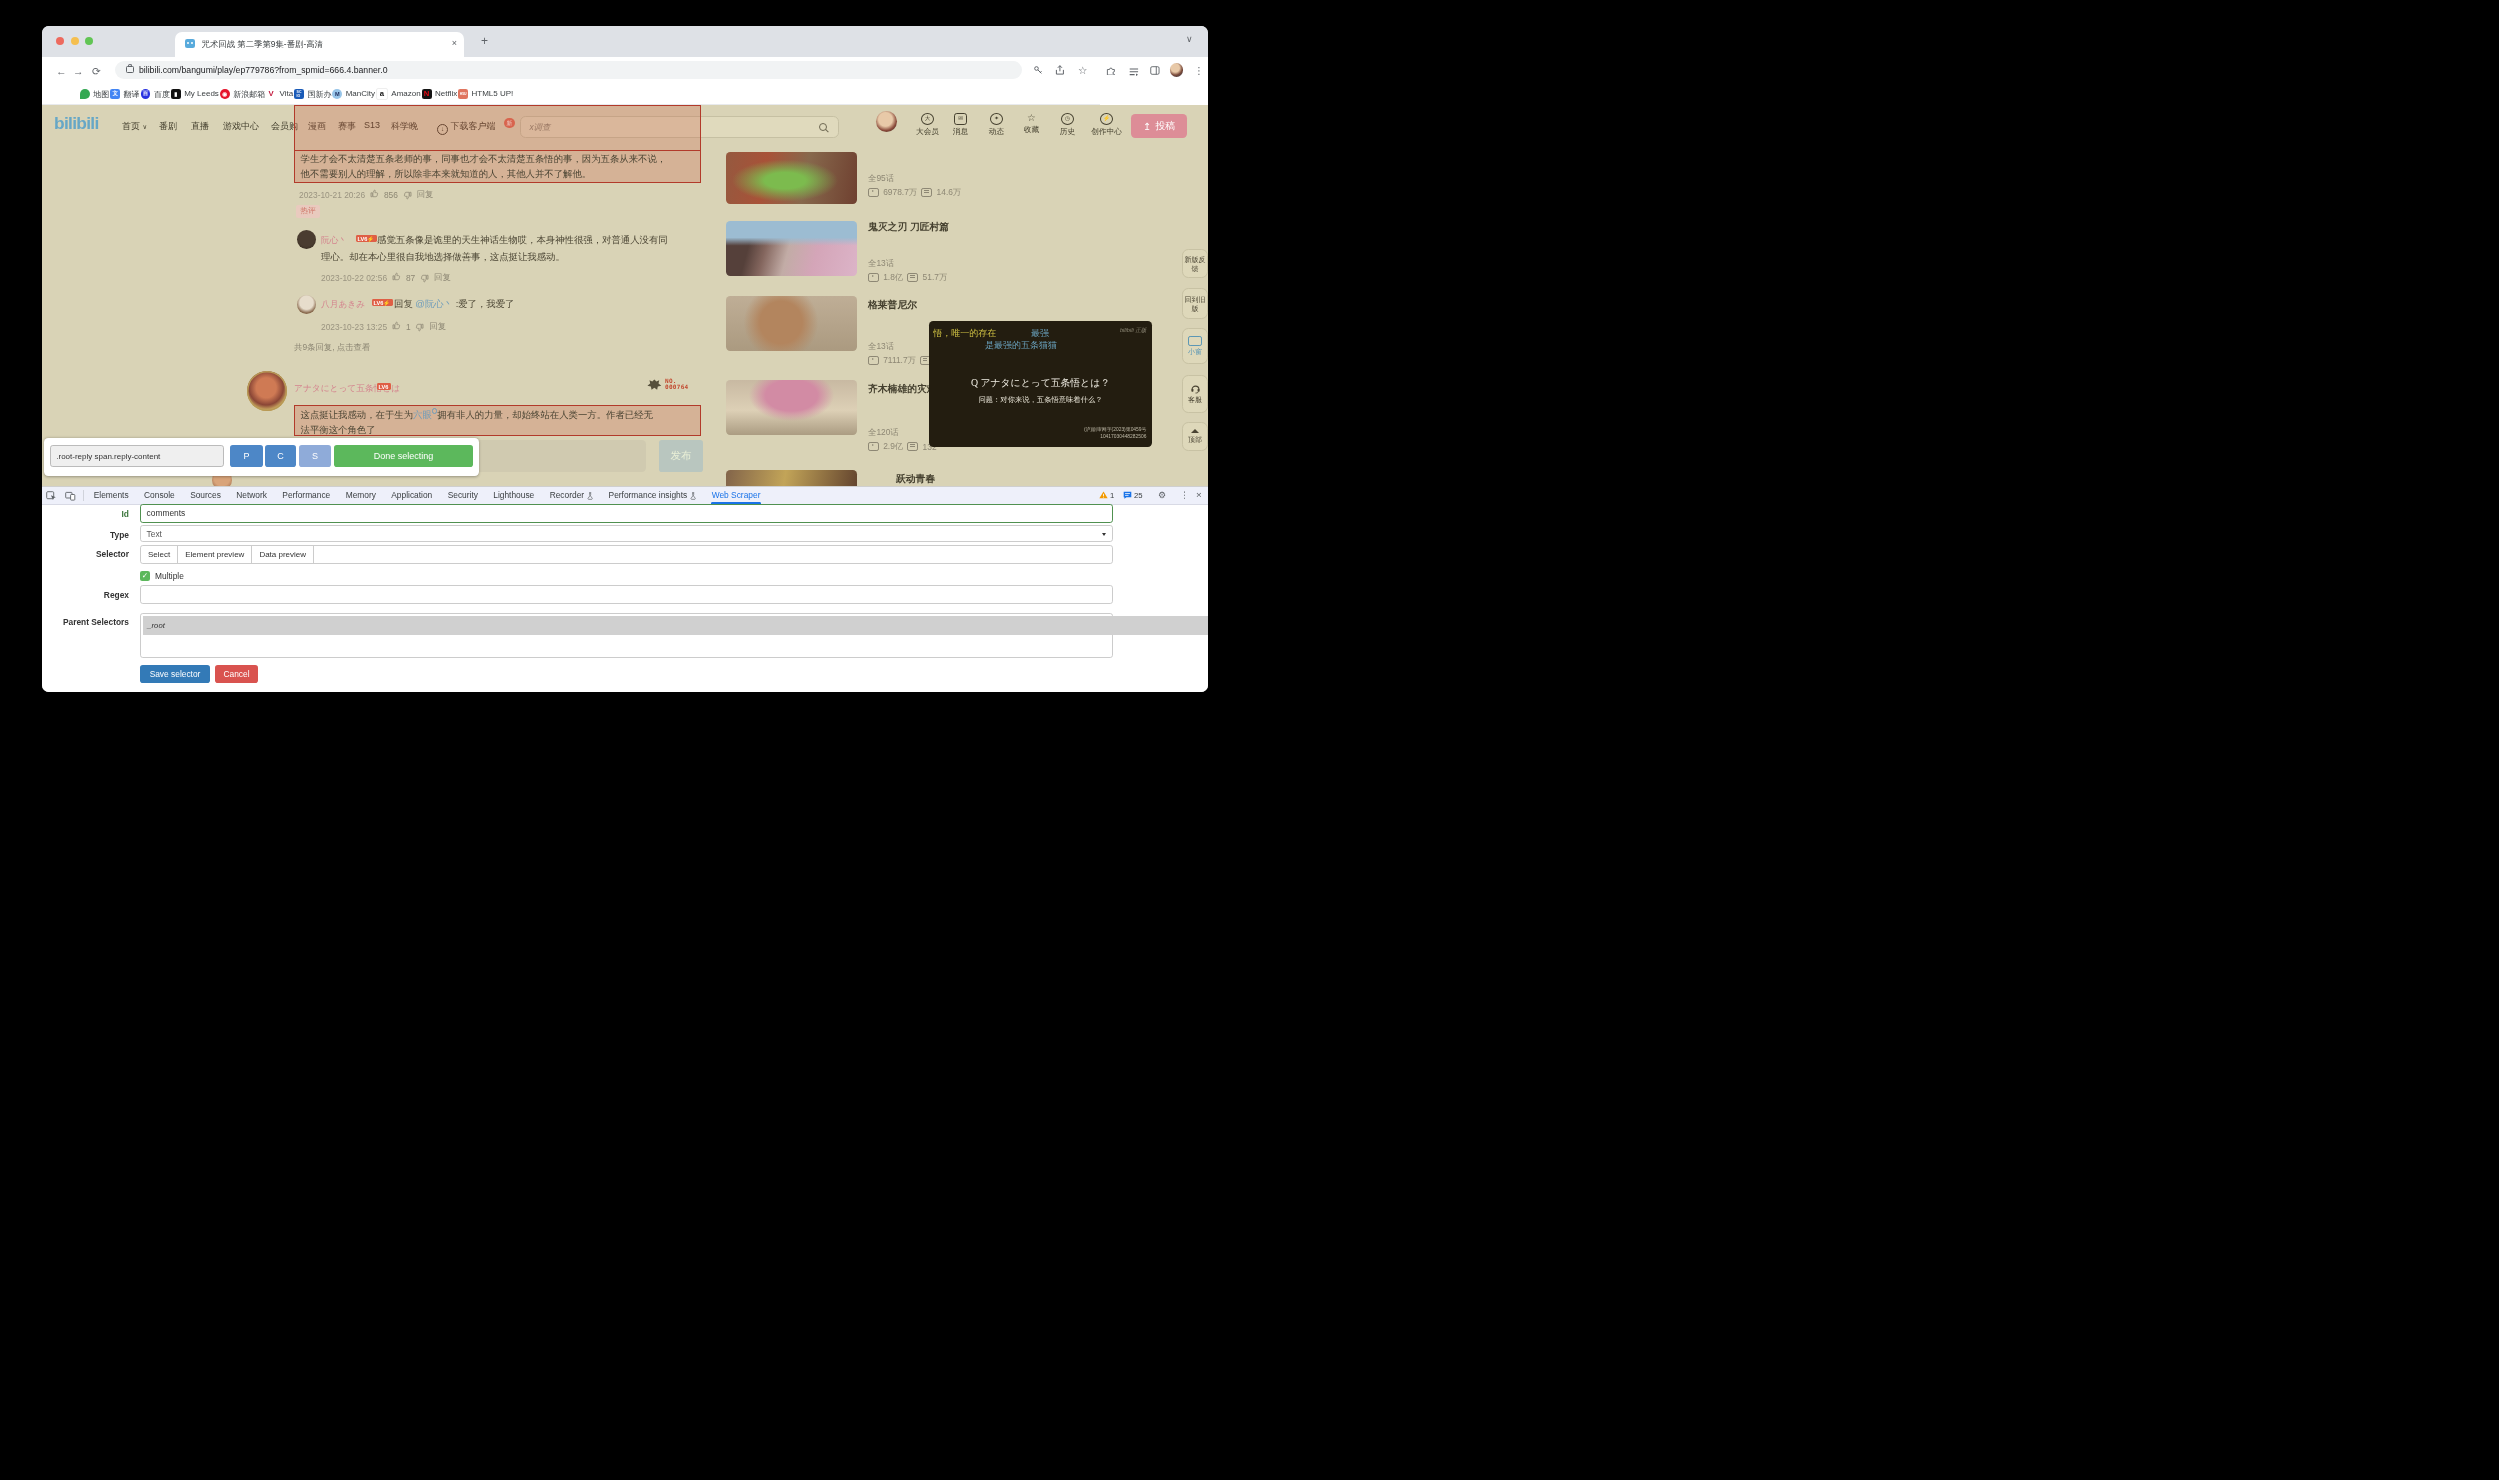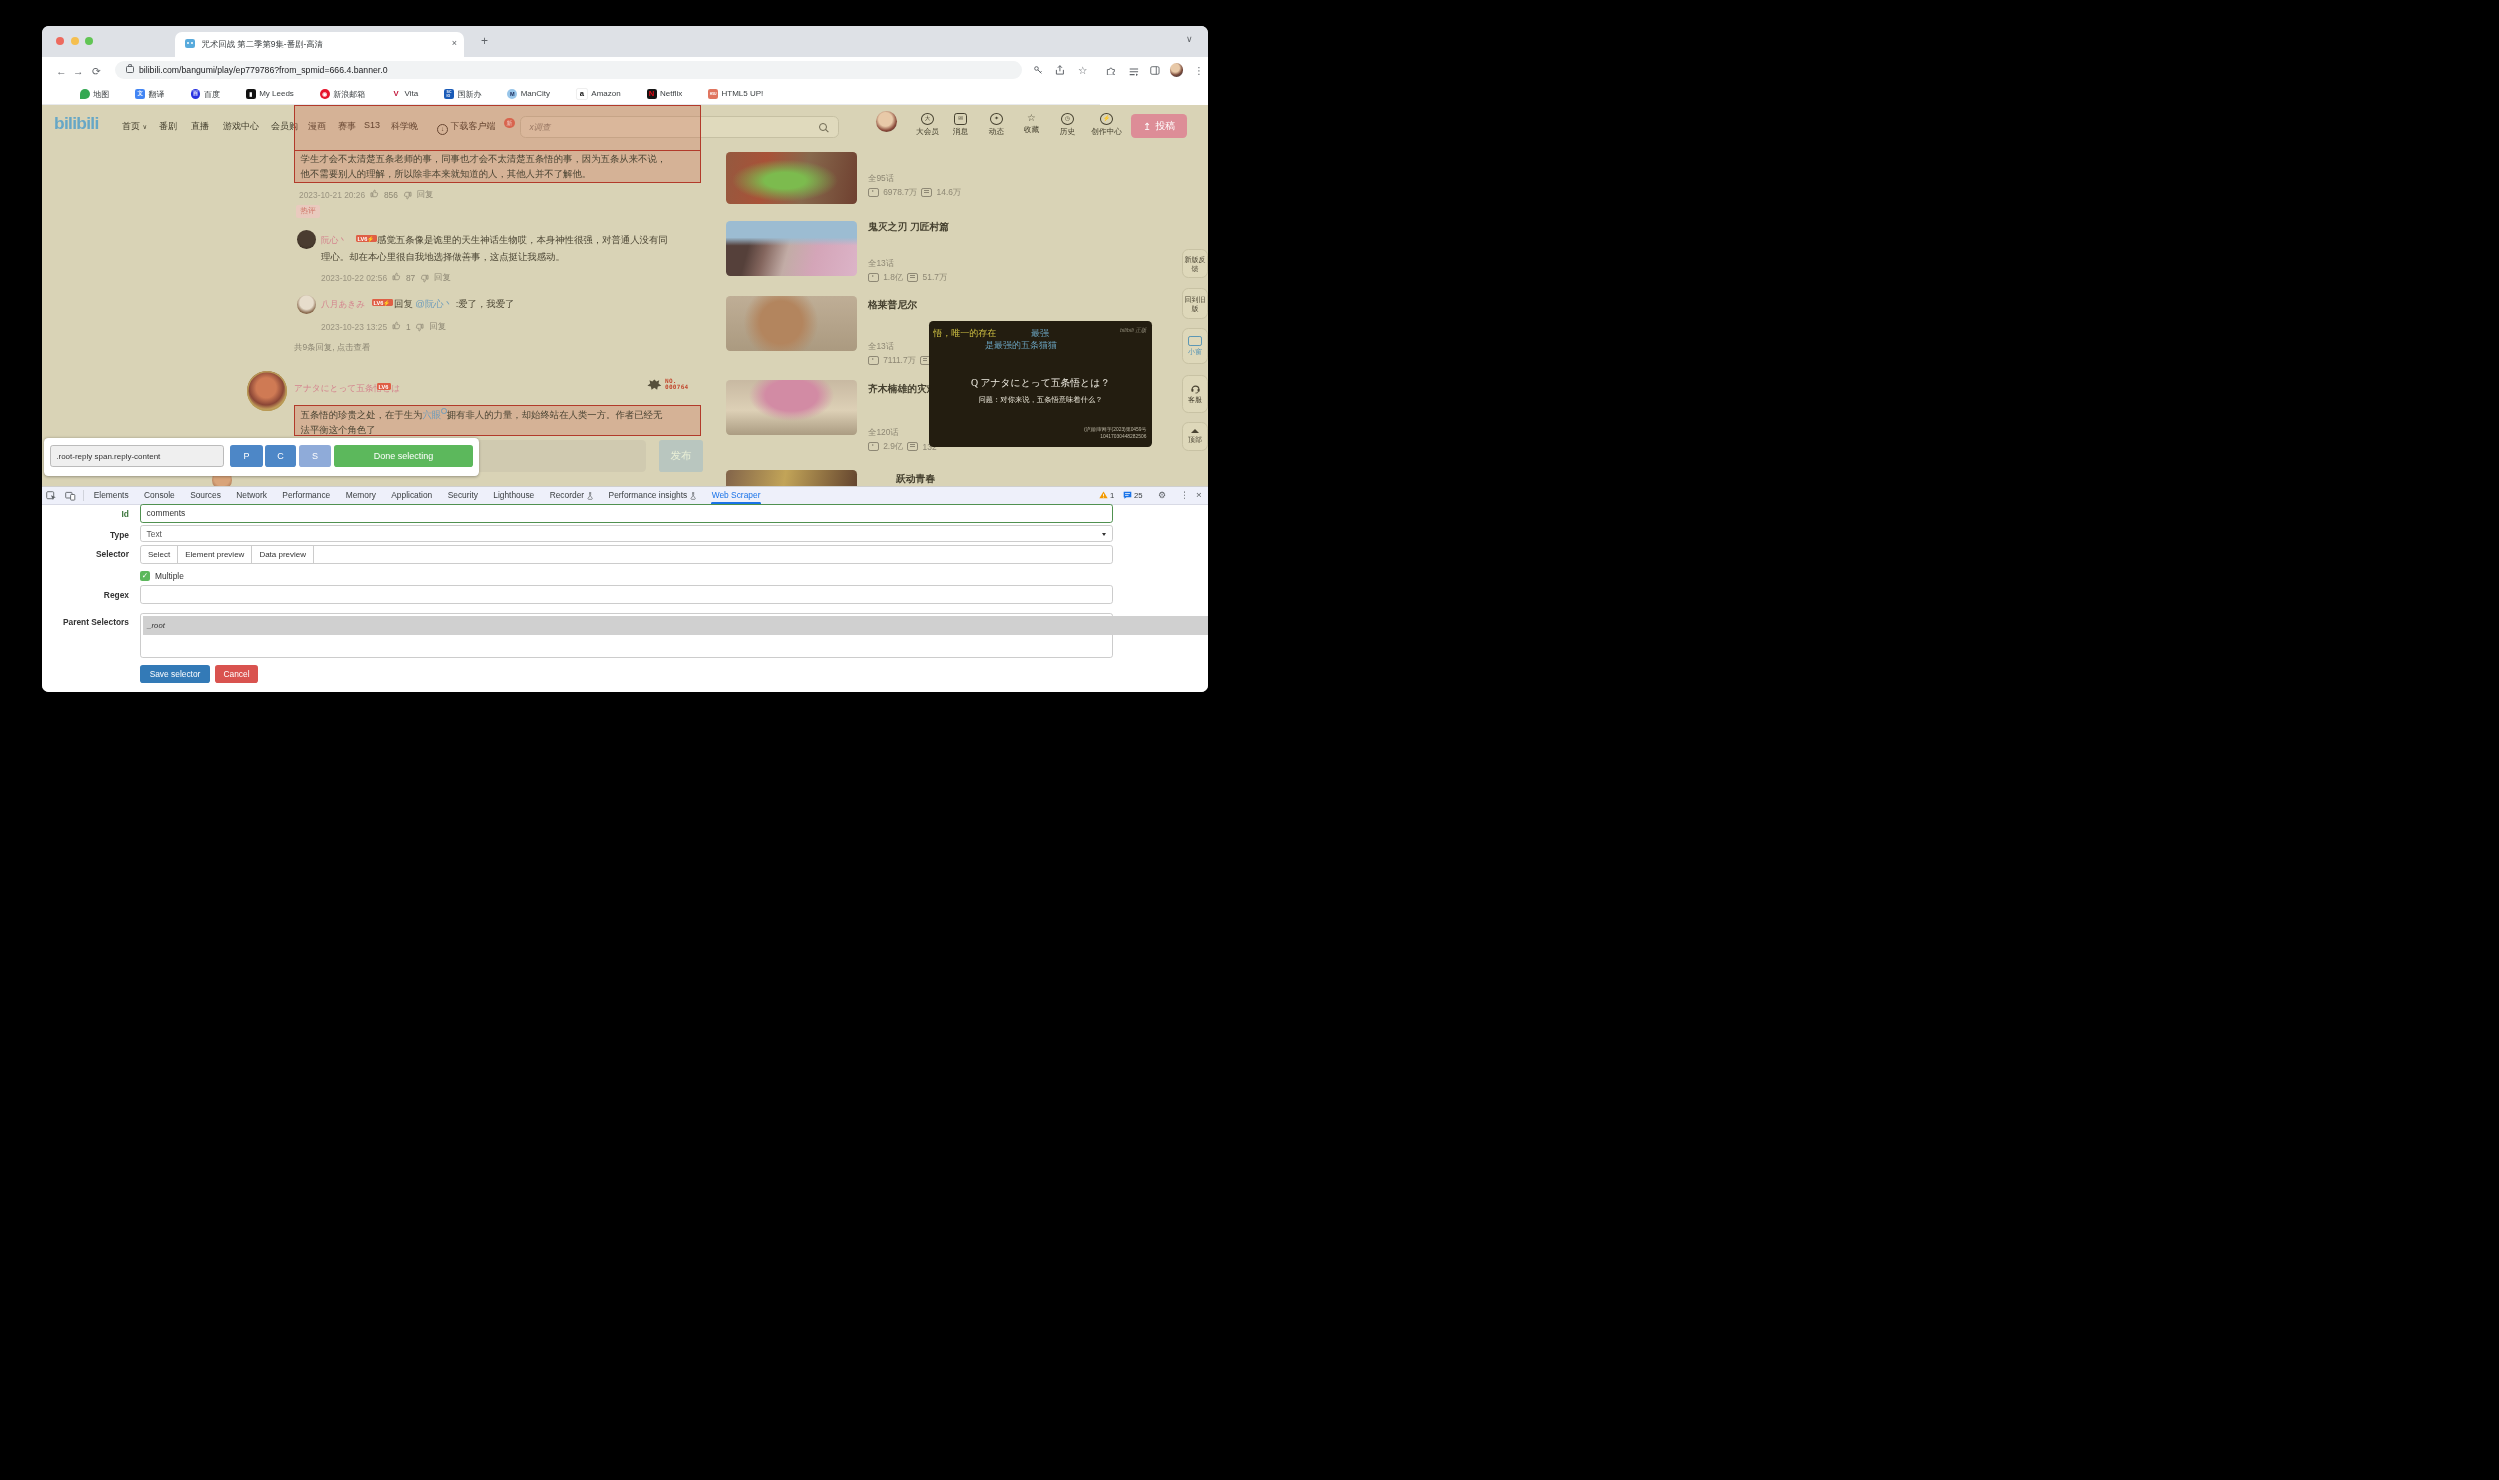--- a/index.html
+++ b/index.html
@@ -18,21 +18,21 @@
   .newtab{left:439px;top:7.7px;font-size:12px;color:#5f6368;}
   .strip-chev{left:1144px;top:8.4px;font-size:9px;color:#5f6368;}
   .toolbar{left:0;top:31px;width:1166px;height:26.5px;background:#fff;}
   .tbico{top:7.7px;font-size:10.5px;color:#5f6368;}
   .urlpill{left:73px;top:4.2px;width:907px;height:18px;background:#f1f3f4;border-radius:9px;}
   .lock{left:11px;top:4.9px;width:5.6px;height:4.9px;border:1px solid #5f6368;border-radius:1.4px;}
   .lock:before{content:"";position:absolute;left:0.7px;top:-3.5px;width:2.8px;height:2.8px;border:1px solid #5f6368;border-bottom:none;border-radius:2.8px 2.8px 0 0;}
   .urltext{left:24px;top:4.2px;font-size:8.7px;color:#202124;white-space:nowrap;}
   .ricon{top:7px;color:#5f6368;}
   .avatar-sm{width:13.3px;height:13.3px;border-radius:50%;background:radial-gradient(circle at 40% 35%,#e8c9a8 0 35%,#7a4a3a 60%,#27354a);}
-  .bookmarks{left:0;top:58px;width:1058px;height:21px;background:#fff;border-bottom:0.7px solid #e8eaed;display:flex;align-items:center;gap:26px;padding-left:38px;box-sizing:border-box;}
+  .bookmarks{left:0;top:58px;width:1058px;height:21px;background:#fff;border-bottom:0.7px solid #e8eaed;display:flex;align-items:center;gap:1px;padding-left:38px;box-sizing:border-box;}
   .bm{display:flex;align-items:center;gap:3.5px;font-size:8px;color:#3c4043;}
   .bmi{width:9.8px;height:9.8px;border-radius:2.1px;display:inline-flex;align-items:center;justify-content:center;font-size:5.6px;color:#fff;font-weight:bold;flex:0 0 auto;}
   
   .page{left:0;top:79px;width:1166px;height:382px;background:#d9d3b6;overflow:hidden;}
   .navlink{top:15.3px;font-size:9px;color:#45402f;}
   .logo{left:12px;top:8.4px;font-size:17.4px;font-weight:bold;color:#66a7c6;letter-spacing:-0.7px;}
   .searchbox{left:478px;top:11px;width:317px;height:20px;background:#e0dabd;border:0.7px solid #c6c0a3;border-radius:5.6px;font-style:italic;}
   .mag{width:6.3px;height:6.3px;border:1.1px solid #6e6852;border-radius:50%;}
   .mag:after{content:"";position:absolute;left:5.6px;top:6.3px;width:3.5px;height:1.1px;background:#6e6852;transform:rotate(45deg);}
   .uitem{top:8.4px;width:31px;text-align:center;font-size:7.7px;color:#45402f;}
@@ -276,21 +276,21 @@
     <span class="a" style="left:252px;top:237px;font-size:8.4px;color:#8d8774;">共9条回复, 点击查看</span>
 
     <span class="a cavatar" style="left:205px;top:266px;width:40px;height:40px;background:radial-gradient(circle at 48% 42%,#cf7a54 0 32%,#8a4636 55%,#c7a45e 70%,#a08048);box-shadow:0 0 0 1.4px #b89a56 inset;"></span>
     <span class="a uname" style="left:252px;top:278px;">アナタにとって五条悟とは</span>
     <span class="a lv" style="left:331px;top:278px;">LV6</span>
     <span class="a" style="left:604px;top:273px;"><svg width="16.7" height="13.3" viewBox="0 0 24 19">
           <path d="M12 2l3 3 4-2-1 5 4 3-5 1-1 5-4-3-4 3-1-5-5-1 4-3-1-5 4 2z" fill="#56503c"></path>
         </svg></span>
     <span class="a medal-num" style="left:623px;top:273px;"><span>NO.</span><br><span>000764</span></span>
     <div class="a hlbox" style="left:252px;top:300px;width:407px;height:31px;z-index:4;overflow:hidden;">
-      <div class="ctext" style="margin:2.1px 0 0 5.6px;"><span>五条悟的珍贵之处，在于生为</span><span class="bluelink">六眼</span><span class="mag" style="display:inline-block;position:relative;width:3.5px;height:3.5px;border-width:0.8px;border-color:#6e9cba;vertical-align:4.2px;"></span><span>拥有非人的力量，却始终站在人类一方。作者已经无</span></div>
+      <div class="ctext" style="margin:2.1px 0 0 5.6px;"><span>这点挺让我感动，在于生为</span><span class="bluelink">六眼</span><span class="mag" style="display:inline-block;position:relative;width:3.5px;height:3.5px;border-width:0.8px;border-color:#6e9cba;vertical-align:4.2px;"></span><span>拥有非人的力量，却始终站在人类一方。作者已经无</span></div>
       <div class="ctext" style="margin-left:5.6px;">法平衡这个角色了</div>
     </div>
 
     <div class="a" style="left:252px;top:335px;width:352px;height:32px;background:#d0cab0;border-radius:4.2px;"></div>
     <div class="a pubbtn">发布</div>
     <span class="a cavatar" style="left:170px;top:365px;width:19.5px;height:19.5px;background:radial-gradient(circle at 50% 40%,#d9a47a 0 50%,#8a5a3e);"></span>
 
     <div class="a seltool">
       <div class="a selinput">.root-reply span.reply-content</div>
       <div class="a tbtn" style="left:186px;width:33px;background:#4d87c7;">P</div>

